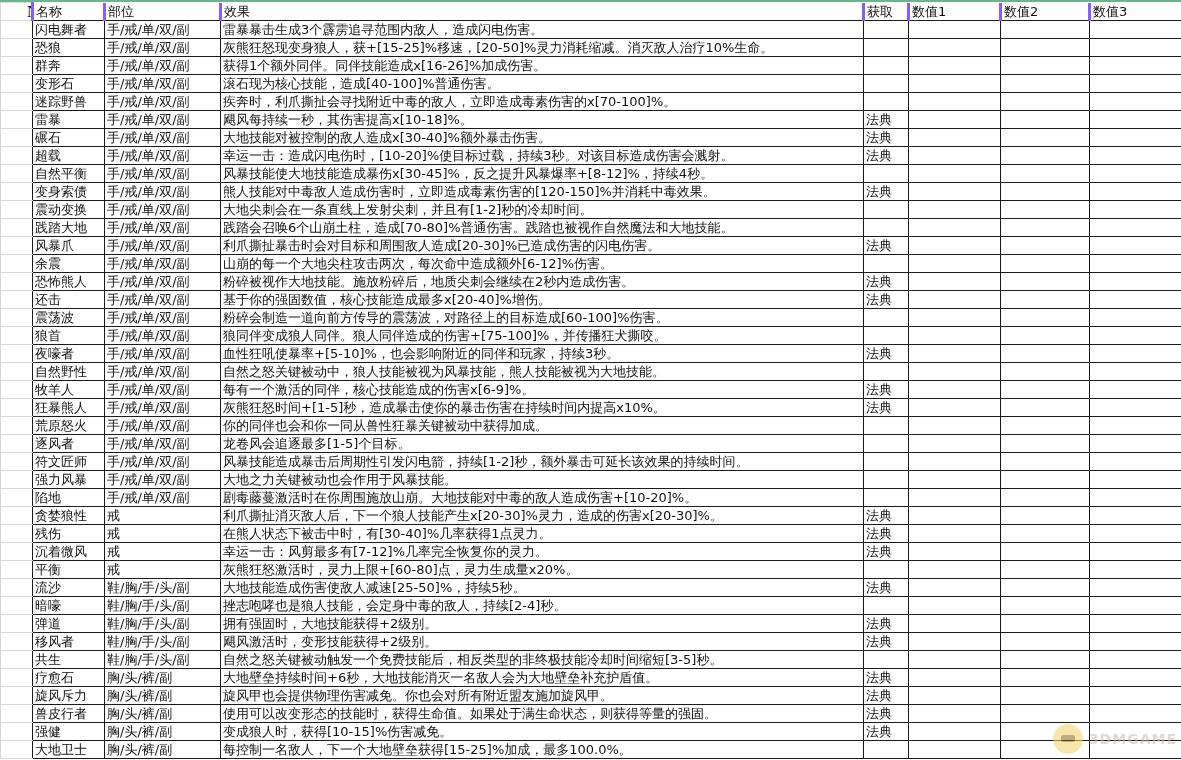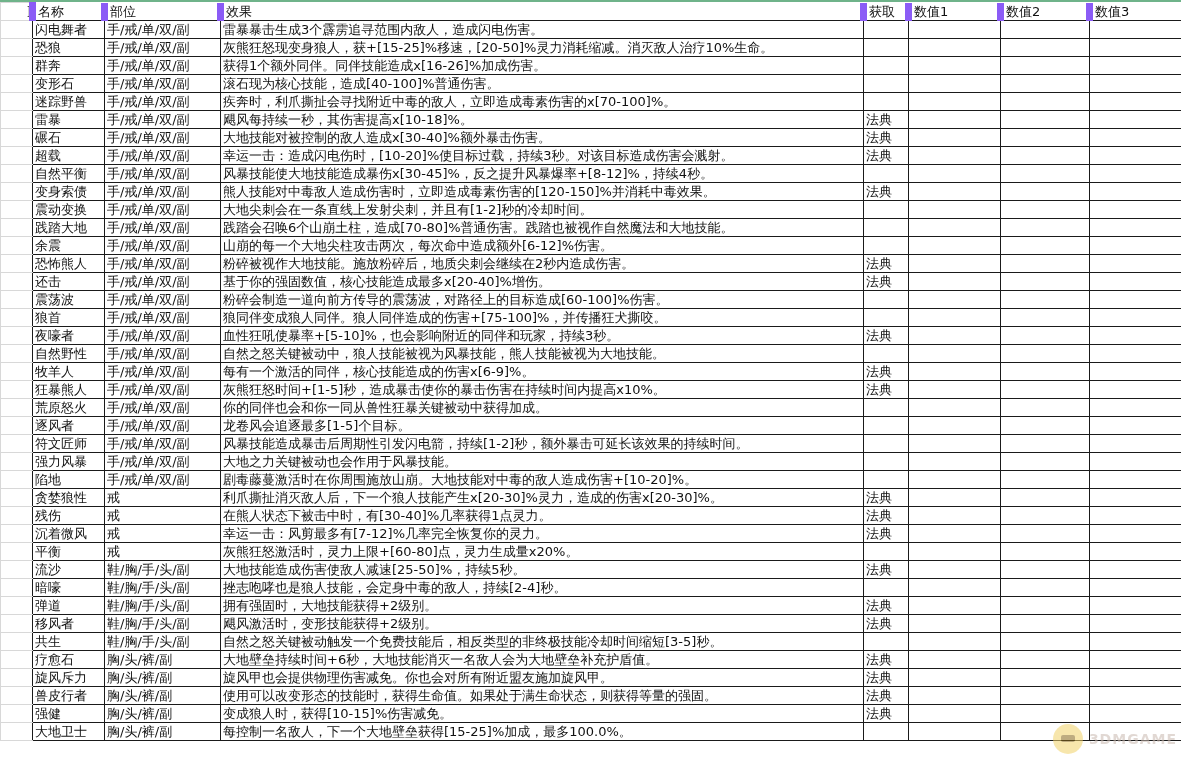--- a/index.html
+++ b/index.html
@@ -1,21 +1,21 @@
 <!DOCTYPE html>
 <html><head>
 <meta charset="utf-8">
 <style>
   html,body{margin:0;padding:0;background:#fff;}
   body{width:1181px;height:760px;overflow:hidden;font-family:"DejaVu Sans","Liberation Sans",sans-serif;}
   .sheet{position:relative;width:1181px;height:760px;border-top:2px solid #6fb38a;box-sizing:border-box;}
   table{border-collapse:collapse;table-layout:fixed;width:1181px;}
   td,th{height:17.6px;padding:0 2px;font-size:13px;line-height:17px;color:#111;white-space:nowrap;overflow:hidden;font-weight:normal;text-align:left;vertical-align:middle;box-sizing:border-box;}
   td{border:1px solid #1a1a1a;}
-  th{border-left:7px solid #8b5cf6;border-bottom:1px solid #1a1a1a;border-top:none;}
+  th{border-left:3px solid #8b5cf6;border-bottom:1px solid #1a1a1a;border-top:none;}
   td.no, th.no{border-left:1px solid #d8d8d8;border-top:1px solid #d8d8d8;border-bottom:1px solid #d8d8d8;border-right:1px solid #1a1a1a;font-family:"DejaVu Sans Mono","Liberation Mono",monospace;}
   th.no{font-family:Liberation Serif, serif;font-size:16px;padding-left:26px;}
   td.last, th.last{border-right:none;}
   .watermark{position:absolute;right:4px;bottom:6px;display:flex;align-items:center;gap:6px;opacity:.55;}
   .wm-face{width:30px;height:30px;border-radius:50%;background:#f1d36a;position:relative;}
   .wm-face:after{content:"";position:absolute;left:8px;top:11px;width:14px;height:7px;background:#8a6a1a;border-radius:2px;}
   .wm-text{font-family:"DejaVu Sans",sans-serif;font-weight:bold;font-size:14px;color:#c9b9b0;letter-spacing:1px;}
 </style>
 </head>
 <body>
@@ -160,20 +160,30 @@
           <td>践踏大地</td>
           <td>手/戒/单/双/副</td>
           <td>践踏会召唤6个山崩土柱，造成[70-80]%普通伤害。践踏也被视作自然魔法和大地技能。</td>
           <td></td>
           <td></td>
           <td></td>
           <td class="last"></td>
         </tr>
         <tr>
           <td class="no"></td>
+          <td>风暴爪</td>
+          <td>手/戒/单/双/副</td>
+          <td>利爪撕扯暴击时会对目标和周围敌人造成[20-30]%已造成伤害的闪电伤害。</td>
+          <td>法典</td>
+          <td></td>
+          <td></td>
+          <td class="last"></td>
+        </tr>
+        <tr>
+          <td class="no"></td>
           <td>余震</td>
           <td>手/戒/单/双/副</td>
           <td>山崩的每一个大地尖柱攻击两次，每次命中造成额外[6-12]%伤害。</td>
           <td></td>
           <td></td>
           <td></td>
           <td class="last"></td>
         </tr>
         <tr>
           <td class="no"></td>

